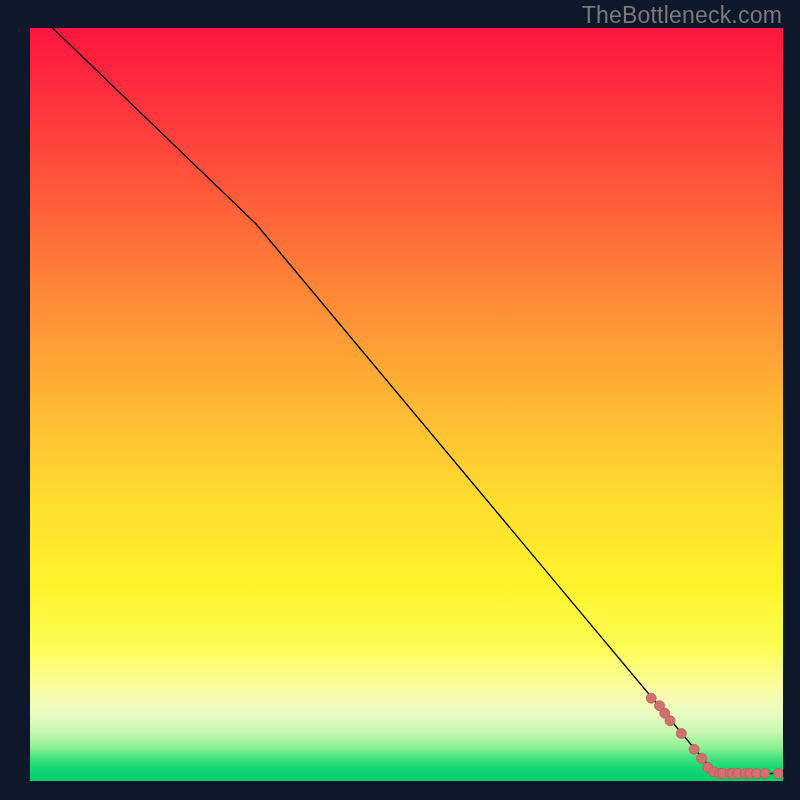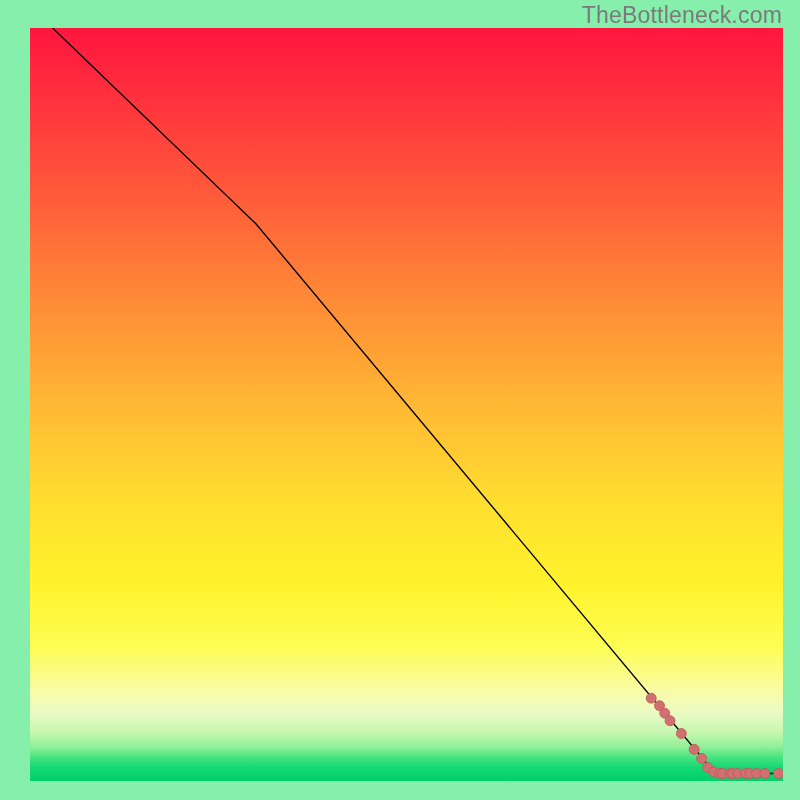--- a/index.html
+++ b/index.html
@@ -8,21 +8,21 @@
     width: 800px;
     height: 800px;
     background: #000;
     overflow: hidden;
     font-family: Arial, Helvetica, sans-serif;
   }
   .frame {
     position: relative;
     width: 800px;
     height: 800px;
-    background: #86efac;
+    background: #0f172a;
   }
   .watermark {
     position: absolute;
     top: 2px;
     right: 18px;
     color: #7a7a7a;
     font-size: 23px;
     font-weight: 400;
     letter-spacing: 0.2px;
     z-index: 50;

